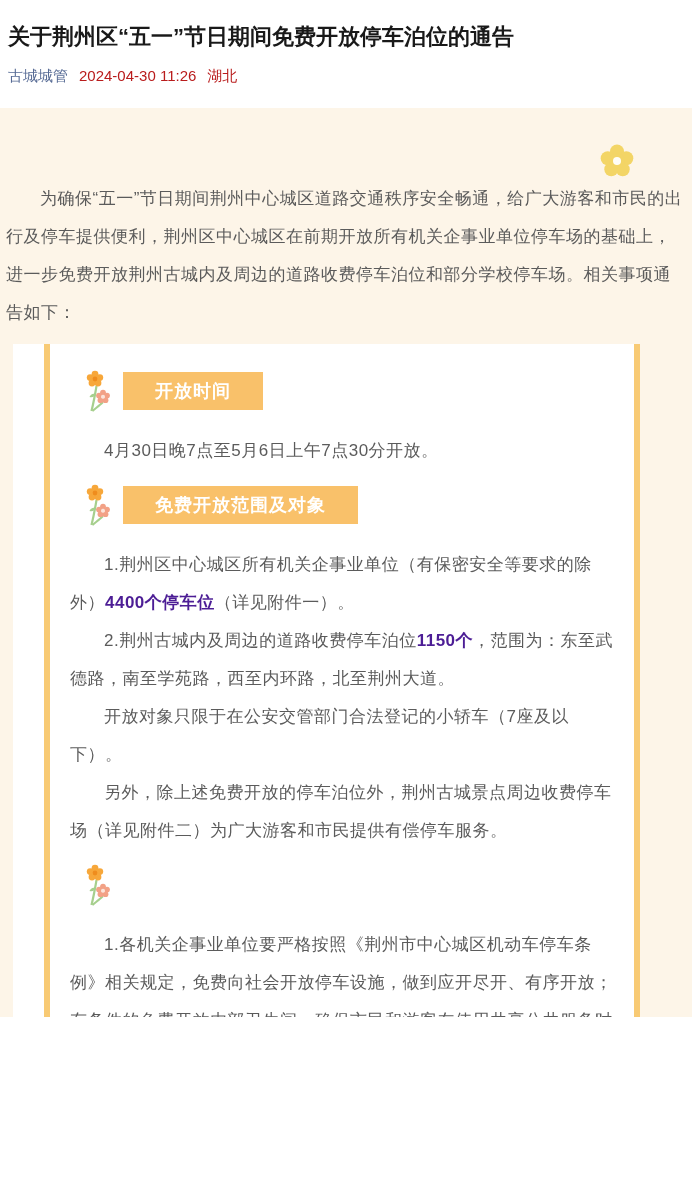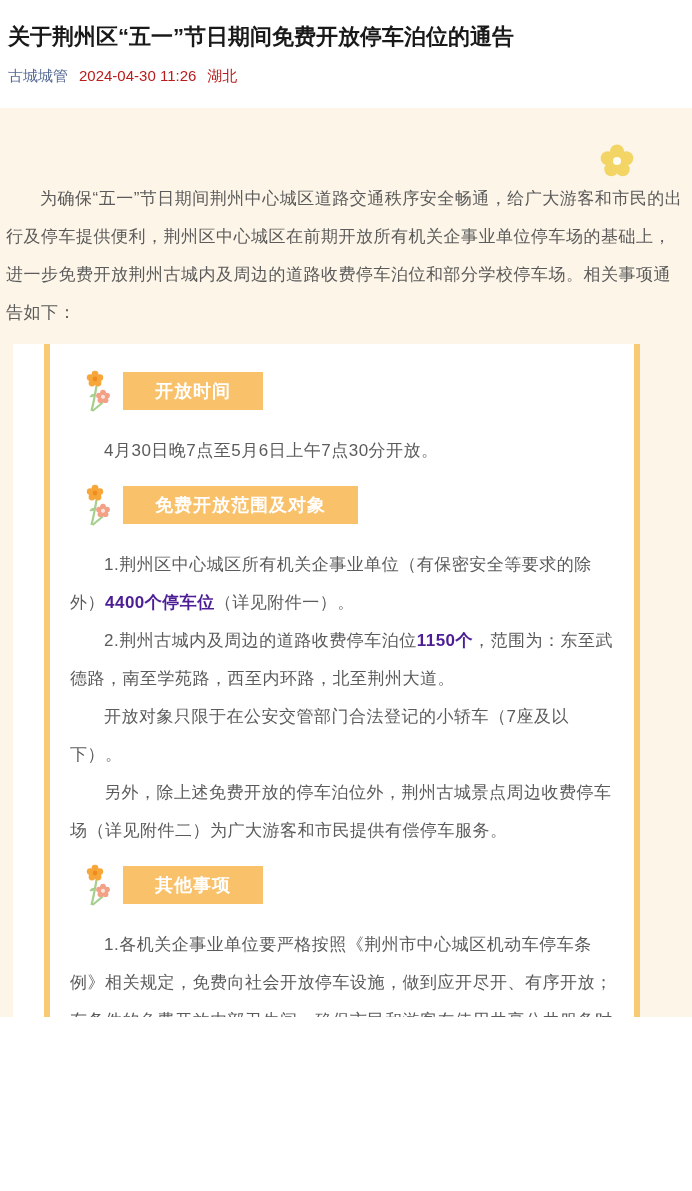--- a/index.html
+++ b/index.html
@@ -188,21 +188,20 @@
         <circle cx="11" cy="9" r="2.4" fill="#ef8c1d"></circle>
         <g fill="#f2a186">
           <circle cx="19" cy="22.6" r="2.9"></circle>
           <circle cx="23" cy="25.6" r="2.9"></circle>
           <circle cx="21.5" cy="30.2" r="2.9"></circle>
           <circle cx="16.5" cy="30.2" r="2.9"></circle>
           <circle cx="15" cy="25.6" r="2.9"></circle>
         </g>
         <circle cx="19" cy="26.8" r="2" fill="#fbe3d9"></circle>
       </svg>
-      <span class="badge">其他事项</span>
     </div>
     <div class="section-body">
               <p class="body-p"><span>1.各机关企事业单位要严格按照《荆州市中心城区机动车停车条例》相关规定，免费向社会开放停车设施，做到应开尽开、有序开放；有条件的免费开放内部卫生间，确保市民和游客在使用共享公共服务时有好的体验。</span></p>
               <p class="body-p"><span>2.车辆驾驶人要服从各机关企事业单位统一管理，在指定区域按顺序停放；严禁损坏各机关企事业单位内各类设施，保持环境整洁卫生；车内请勿存放贵重物品，个人财产和车辆安全自行负责。对逾期未驶离的将由停车设施管理部门联系车辆当事人限期驶离，经沟通仍不驶离的由公安部门强制拖离。</span></p>
             </div>
   </section>
 </div>
     </div>
 
   </div>

